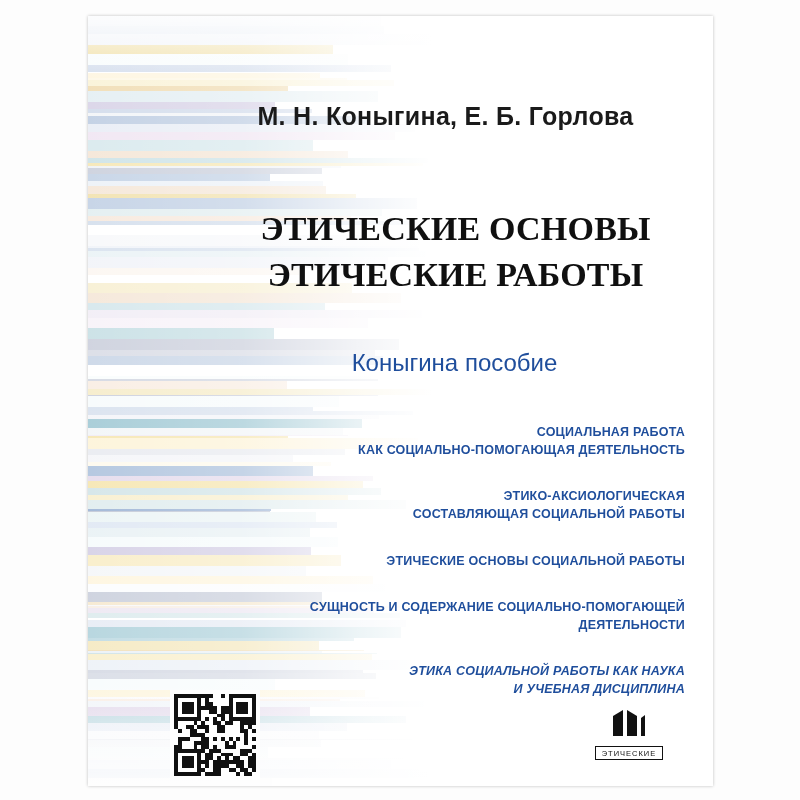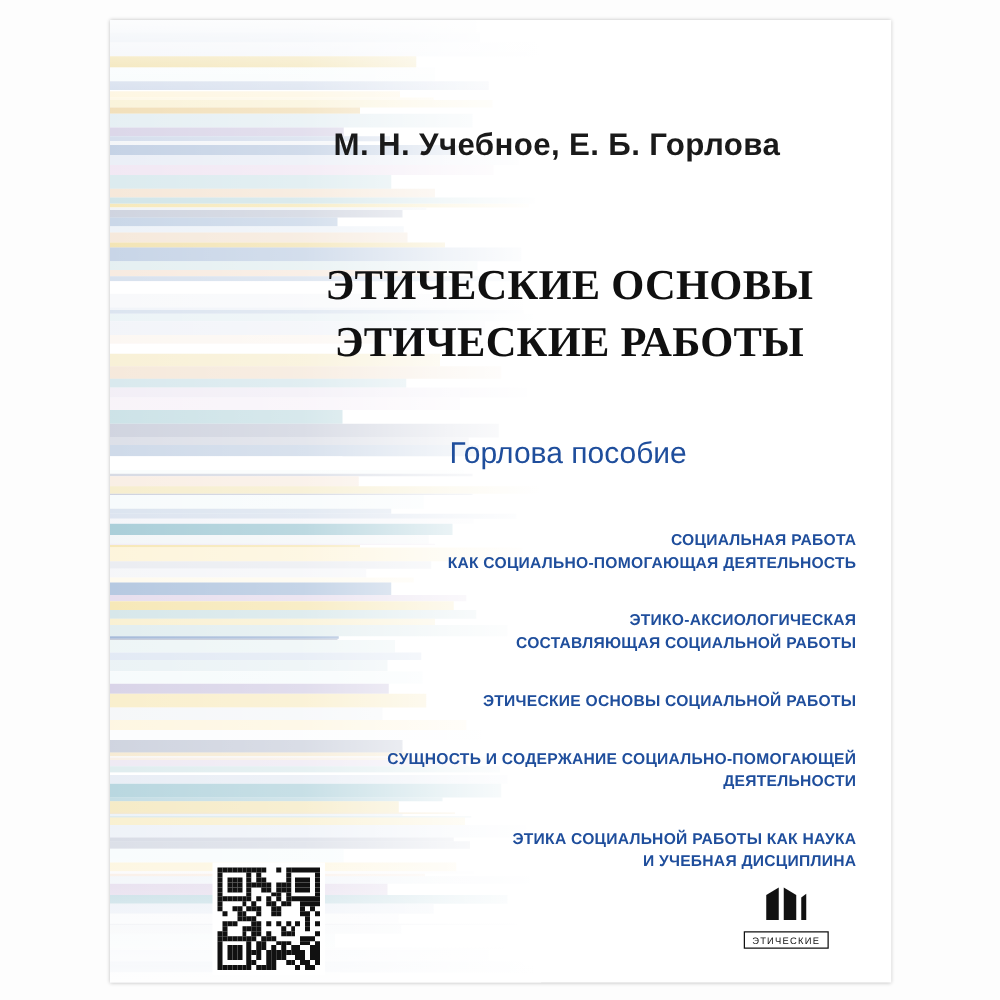--- a/index.html
+++ b/index.html
@@ -126,21 +126,21 @@
   .topic {
     color: #1f4e9c;
     font-size: 12.5px;
     font-weight: bold;
     line-height: 1.45;
     letter-spacing: 0.2px;
     margin-bottom: 28px;
     text-transform: uppercase;
     text-align: right;
   }
-  .topic:last-child { margin-bottom: 0; }
+  .topic:last-child { margin-bottom: 0; font-style: italic; }
 
   
   .qr-wrap {
     position: absolute;
     left: 82px;
     top: 674px;
     width: 82px;
     height: 82px;
     background: #ffffff;
     padding: 4px;
@@ -305,28 +305,28 @@
           <div class="stripe" style="top:742px;height:2px;width:315px;background:#eef1f5;opacity:0.57"></div>
           <div class="stripe" style="top:744px;height:9px;width:303px;background:#e7ecf5;opacity:0.68"></div>
           <div class="stripe" style="top:753px;height:3px;width:331px;background:#cfd9ea;opacity:0.70"></div>
           <div class="stripe" style="top:756px;height:6px;width:339px;background:#cfd9ea;opacity:0.80"></div>
           <div class="stripe" style="top:762px;height:10px;width:184px;background:#f5f6f9;opacity:0.96"></div>
         </div>
       <div class="stripe-fade"></div>
       <div class="stripe-fade-v"></div>
     </div>
 
-    <div class="authors">М. Н. Учебное, Е. Б. Горлова</div>
+    <div class="authors">М. Н. Коныгина, Е. Б. Горлова</div>
 
     <div class="title-block">
       <div class="title-line">ЭТИЧЕСКИЕ ОСНОВЫ</div>
       <div class="title-line">ЭТИЧЕСКИЕ РАБОТЫ</div>
     </div>
 
-    <div class="subtitle">Горлова пособие</div>
+    <div class="subtitle">Коныгина пособие</div>
 
     <div class="topics">
       <div class="topic">СОЦИАЛЬНАЯ РАБОТА<br>КАК СОЦИАЛЬНО-ПОМОГАЮЩАЯ ДЕЯТЕЛЬНОСТЬ</div>
       <div class="topic">ЭТИКО-АКСИОЛОГИЧЕСКАЯ<br>СОСТАВЛЯЮЩАЯ СОЦИАЛЬНОЙ РАБОТЫ</div>
       <div class="topic">ЭТИЧЕСКИЕ ОСНОВЫ СОЦИАЛЬНОЙ РАБОТЫ</div>
       <div class="topic">СУЩНОСТЬ И СОДЕРЖАНИЕ  СОЦИАЛЬНО-ПОМОГАЮЩЕЙ<br>ДЕЯТЕЛЬНОСТИ</div>
       <div class="topic">ЭТИКА СОЦИАЛЬНОЙ РАБОТЫ КАК НАУКА<br>И УЧЕБНАЯ ДИСЦИПЛИНА</div>
     </div>
 
     <div class="qr-wrap">

